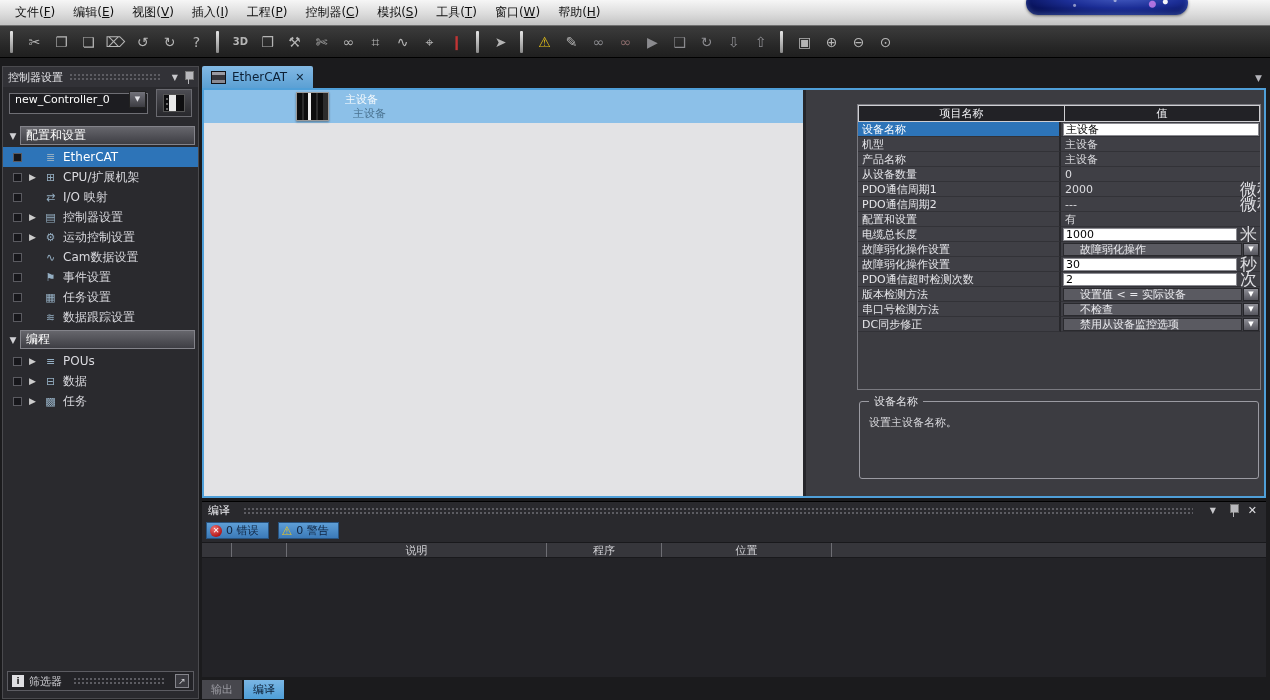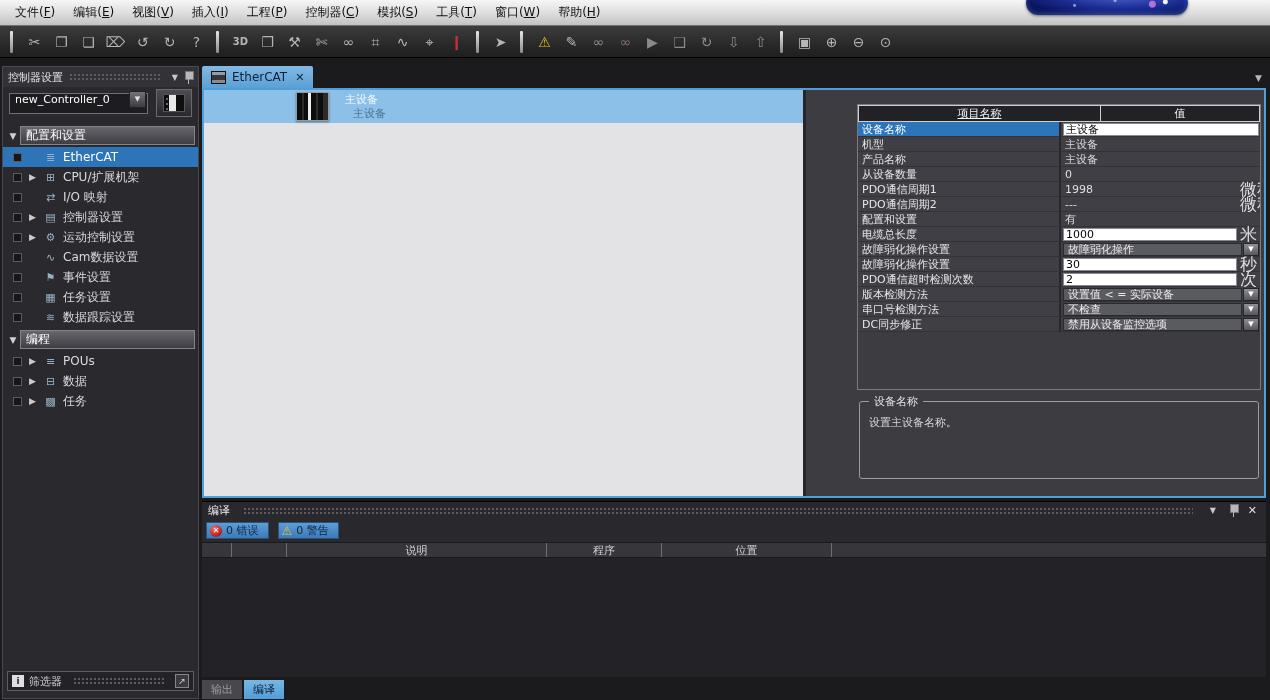--- a/index.html
+++ b/index.html
@@ -132,34 +132,34 @@
     background:repeating-linear-gradient(90deg,#0d0d0d 0 5px,#2c2c2c 5px 7px,#0d0d0d 7px 11px,#ececec 11px 14px,#0d0d0d 14px 19px,#2c2c2c 19px 21px,#0d0d0d 21px 26px,#2c2c2c 26px 33px); }
   .master-text { display:flex; flex-direction:column; line-height:14px; }
   .master-line1 { color:#f6fafd; font-size:11px; }
   .master-line2 { color:#49718f; font-size:11px; padding-left:8px; }
 
   .props { width:410px; flex:none; background:#3c3c41; padding:14px 3px 0 3px; display:flex; flex-direction:column; }
   .props-wrap { height:286px; border:1px solid #7a7a80; background:#3c3c41; overflow:hidden; }
   .props-header { display:flex; height:17px; background:#222226; }
   .ph-cell { border:1px solid #cfcfd3; color:#f2f2f5; font-size:11px;
     display:flex; align-items:center; justify-content:center; }
-  .ph-cell.name { width:243px;text-decoration:underline; }
+  .ph-cell.name { width:207px; }
   .ph-cell.value { flex:1; margin-left:-1px; }
   .prow { display:flex; height:15px; font-size:11px; }
   .prow-label { width:203px; flex:none; background:#3f3f45; color:#e6e6ea;
     display:flex; align-items:center; padding-left:4px;
     border-bottom:1px solid #323237; border-right:2px solid #28282c; }
   .prow.selected .prow-label { background:#2d74b8; color:#fff; }
   .prow-value { flex:1; display:flex; align-items:center; background:#3f3f45;
     border-bottom:1px solid #323237; color:#dedee2; padding:0 1px 0 2px; min-width:0; }
   .pv-text { flex:1; padding-left:2px; white-space:nowrap; overflow:hidden; }
   .pv-input { flex:1; min-width:0; height:13px; background:#fff; color:#000; border:1px solid #8a8a90;
     font-family:"DejaVu Sans",sans-serif; font-size:11px; padding:0 2px; }
   .pv-dd { flex:1; min-width:0; height:13px; background:#5a5a61; border:1px solid #2a2a2e;
-    color:#eaeaee; display:flex; align-items:center; padding:0 4px; white-space:nowrap; overflow:hidden; }
+    color:#eaeaee; display:flex; align-items:center; padding:0 16px; white-space:nowrap; overflow:hidden; }
   .pv-dd-btn { width:16px; height:13px; flex:none; margin-left:1px; border:1px solid #26262a;
     background:linear-gradient(#8e8e96,#56565e); color:#fff; font-size:7px;
     display:flex; align-items:center; justify-content:center; }
   .pv-unit { flex:none; width:22px; padding-left:3px; color:#dedee2; font-size:17px; white-space:nowrap; }
 
   .groupbox { margin:11px 2px 0 2px; height:78px; border:1px solid #9b9ba2; border-radius:3px;
     position:relative; padding:9px 8px 0 9px; }
   .groupbox-title { position:absolute; top:-8px; left:9px; padding:0 5px; background:#3c3c41;
     color:#e4e4e8; font-size:11px; }
   .groupbox-text { color:#d8d8dc; font-size:11px; }
@@ -411,21 +411,21 @@
                 </div>
                 <div class="prow">
                   <span class="prow-label">从设备数量</span>
                   <span class="prow-value">
                     <span class="pv-text">0</span>
                   </span>
                 </div>
                 <div class="prow">
                   <span class="prow-label">PDO通信周期1</span>
                   <span class="prow-value">
-                    <span class="pv-text">1998</span>
+                    <span class="pv-text">2000</span>
                     <span class="pv-unit">微秒</span>
                   </span>
                 </div>
                 <div class="prow">
                   <span class="prow-label">PDO通信周期2</span>
                   <span class="prow-value">
                     <span class="pv-text">---</span>
                     <span class="pv-unit">微秒</span>
                   </span>
                 </div>

